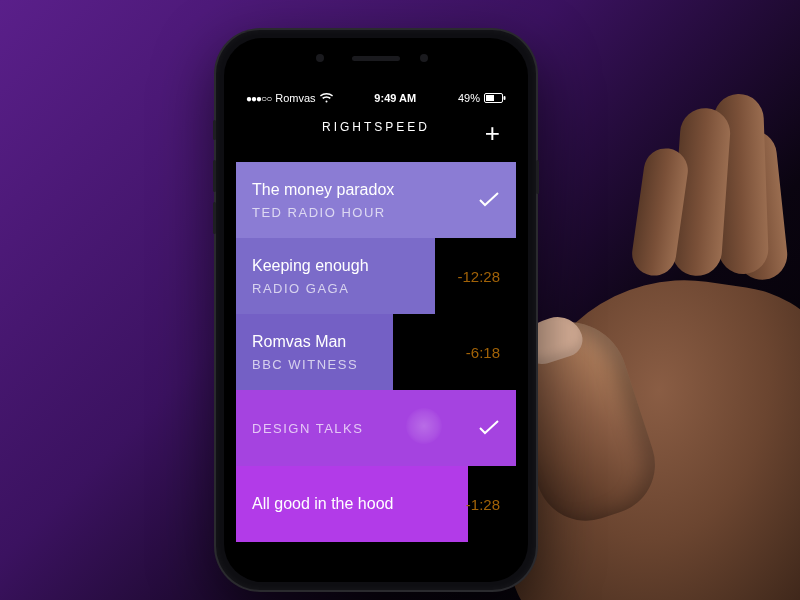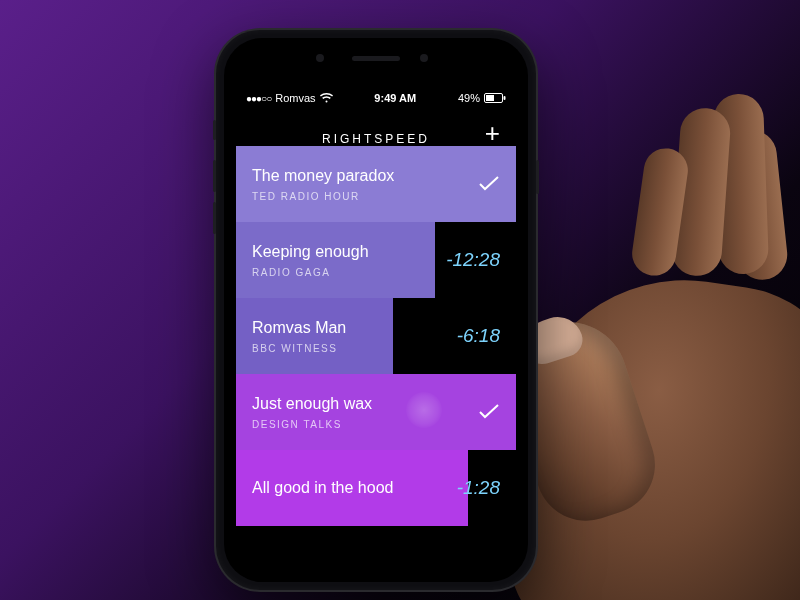--- a/index.html
+++ b/index.html
@@ -77,22 +77,22 @@
     color: #fff;
     font-size: 11px;
   }
   .status-left, .status-right { display: flex; align-items: center; gap: 4px; }
   .dots { letter-spacing: -1px; font-size: 10px; }
   .wifi-icon svg, .battery-icon svg { display: block; }
   .clock { font-weight: 700; }
   .app-header {
     display: flex;
     justify-content: space-between;
-    align-items: flex-end;
-    padding: 10px 16px 0;
+    align-items: flex-start;
+    padding: 10px 16px 16px;
     color: #fff;
   }
   .app-title {
     flex: 1;
     text-align: center;
     font-size: 12px;
     letter-spacing: 3px;
     font-weight: 500;
   }
   .add-btn {
@@ -126,34 +126,33 @@
     flex-direction: column;
     justify-content: center;
     gap: 6px;
   }
   .item-title {
     font-size: 16px;
     font-weight: 400;
     color: #fff;
   }
   .item-sub {
-    font-size: 10px;
+    font-size: 13px;
     letter-spacing: 1.5px;
     text-transform: uppercase;
     color: rgba(255,255,255,0.7);
   }
   .item-right {
     position: relative;
     z-index: 1;
     padding-right: 16px;
-    font-size: 19px;
-    color: #7dd3fc;
+    font-size: 15px;
+    color: #a16207;
     display: flex;
     align-items: center;
-    font-style: italic;
   }
   .check svg { display: block; }
   .fingerprint {
     position: absolute;
     left: 170px;
     top: 18px;
     width: 36px;
     height: 36px;
     border-radius: 50%;
     background: radial-gradient(circle, rgba(255,255,255,0.22) 0%, rgba(255,255,255,0.08) 55%, rgba(255,255,255,0) 75%);
@@ -297,21 +296,20 @@
             <div class="item-bg" style="width: 56%; background: rgb(116, 96, 197);"></div>
             <div class="item-content">
               <div class="item-title">Romvas Man</div>
               <div class="item-sub">BBC WITNESS</div>
             </div>
             <div class="item-right">-6:18</div>
           </div>
           <div class="item">
             <div class="item-bg" style="width: 100%; background: rgb(165, 67, 224);"></div>
             <div class="item-content">
-              <div class="item-title">Just enough wax</div>
               <div class="item-sub">DESIGN TALKS</div>
             </div>
             <div class="item-right check">
               <svg width="22" height="16" viewBox="0 0 22 16">
                 <path d="M2 8l5 5L20 1" stroke="#fff" stroke-width="2" fill="none"></path>
               </svg>
             </div>
             <div class="fingerprint"></div>
           </div>
           <div class="item">

